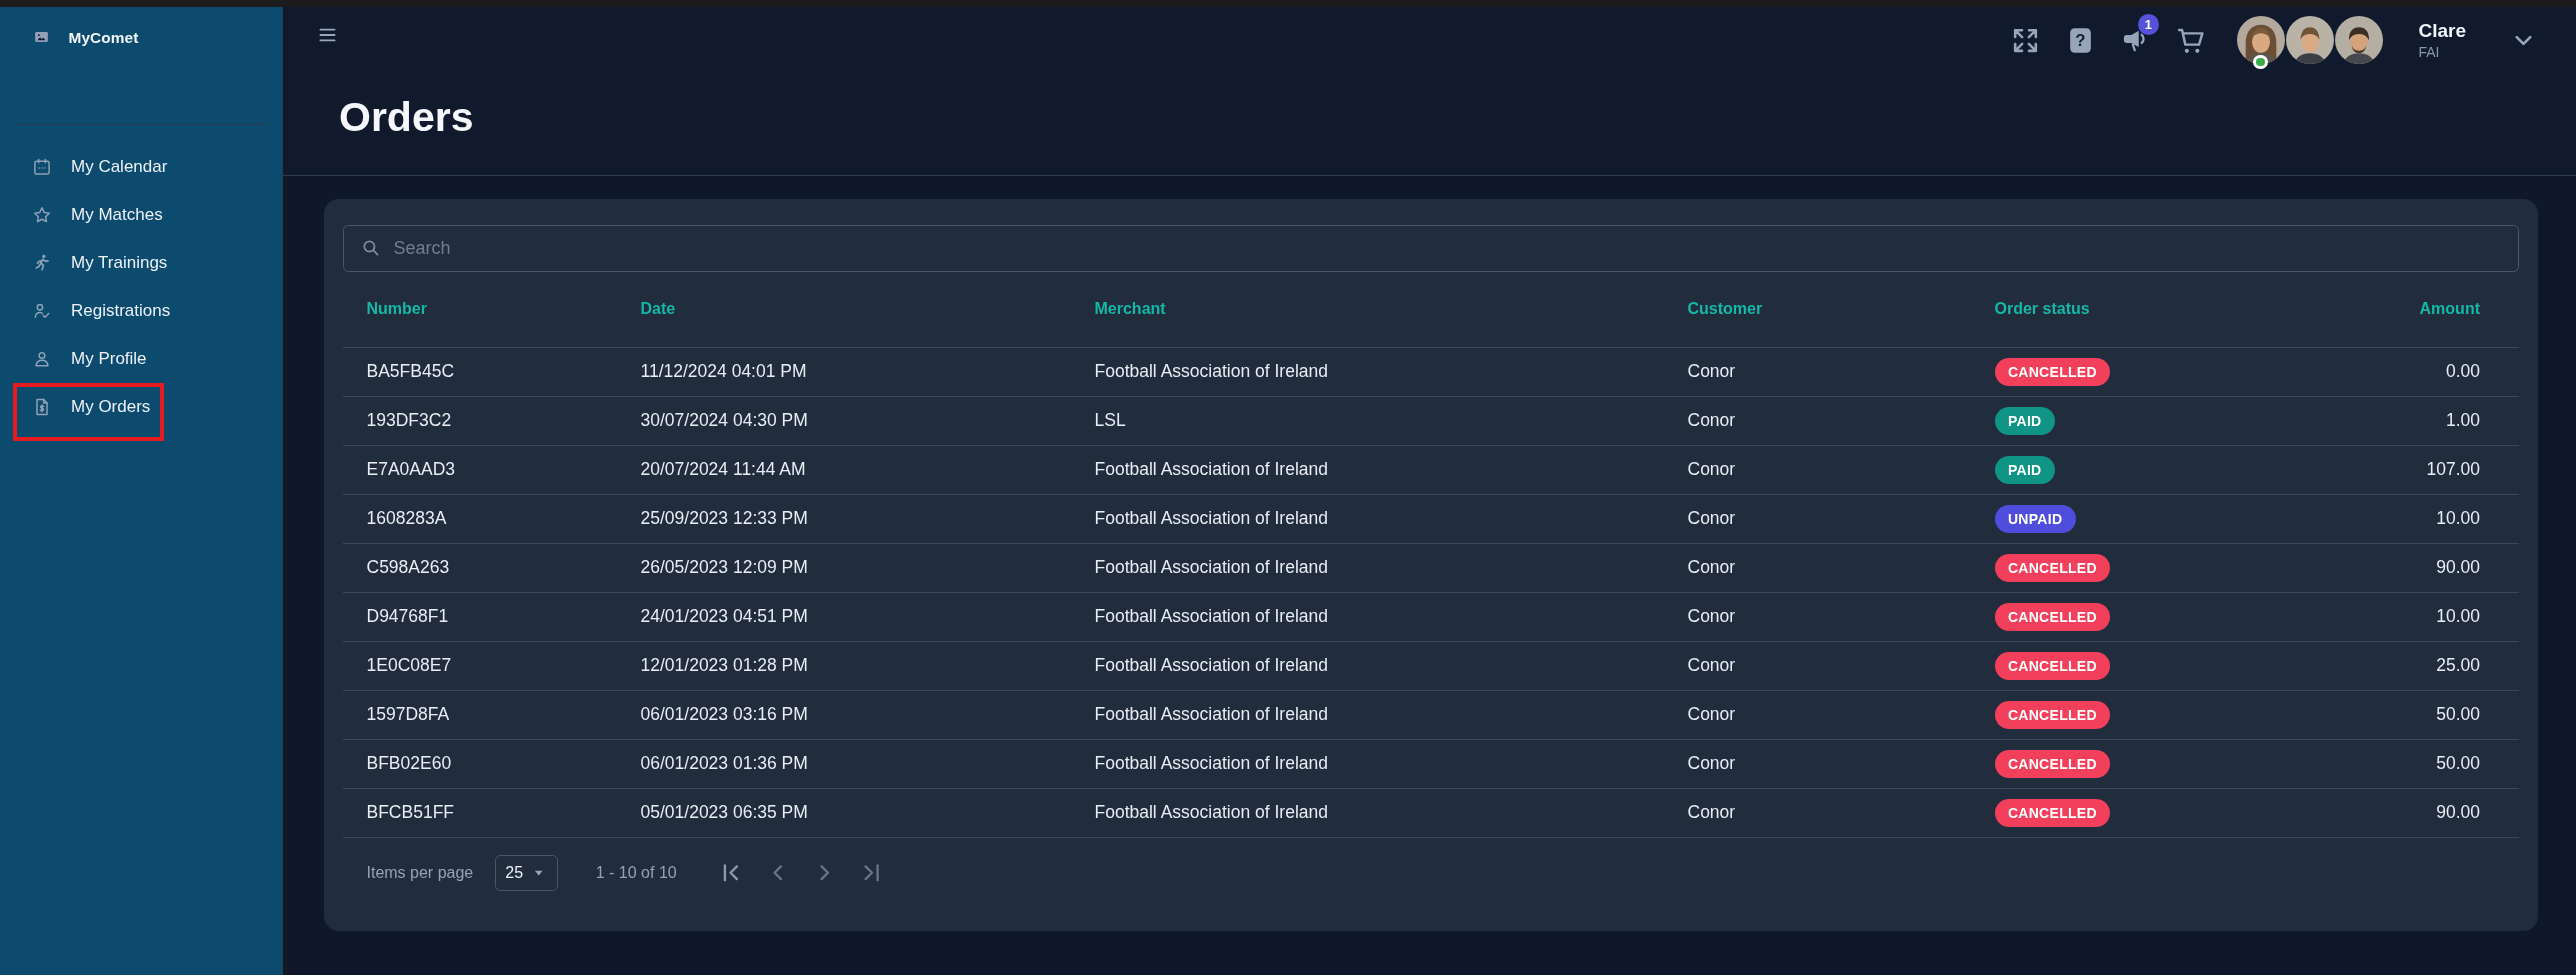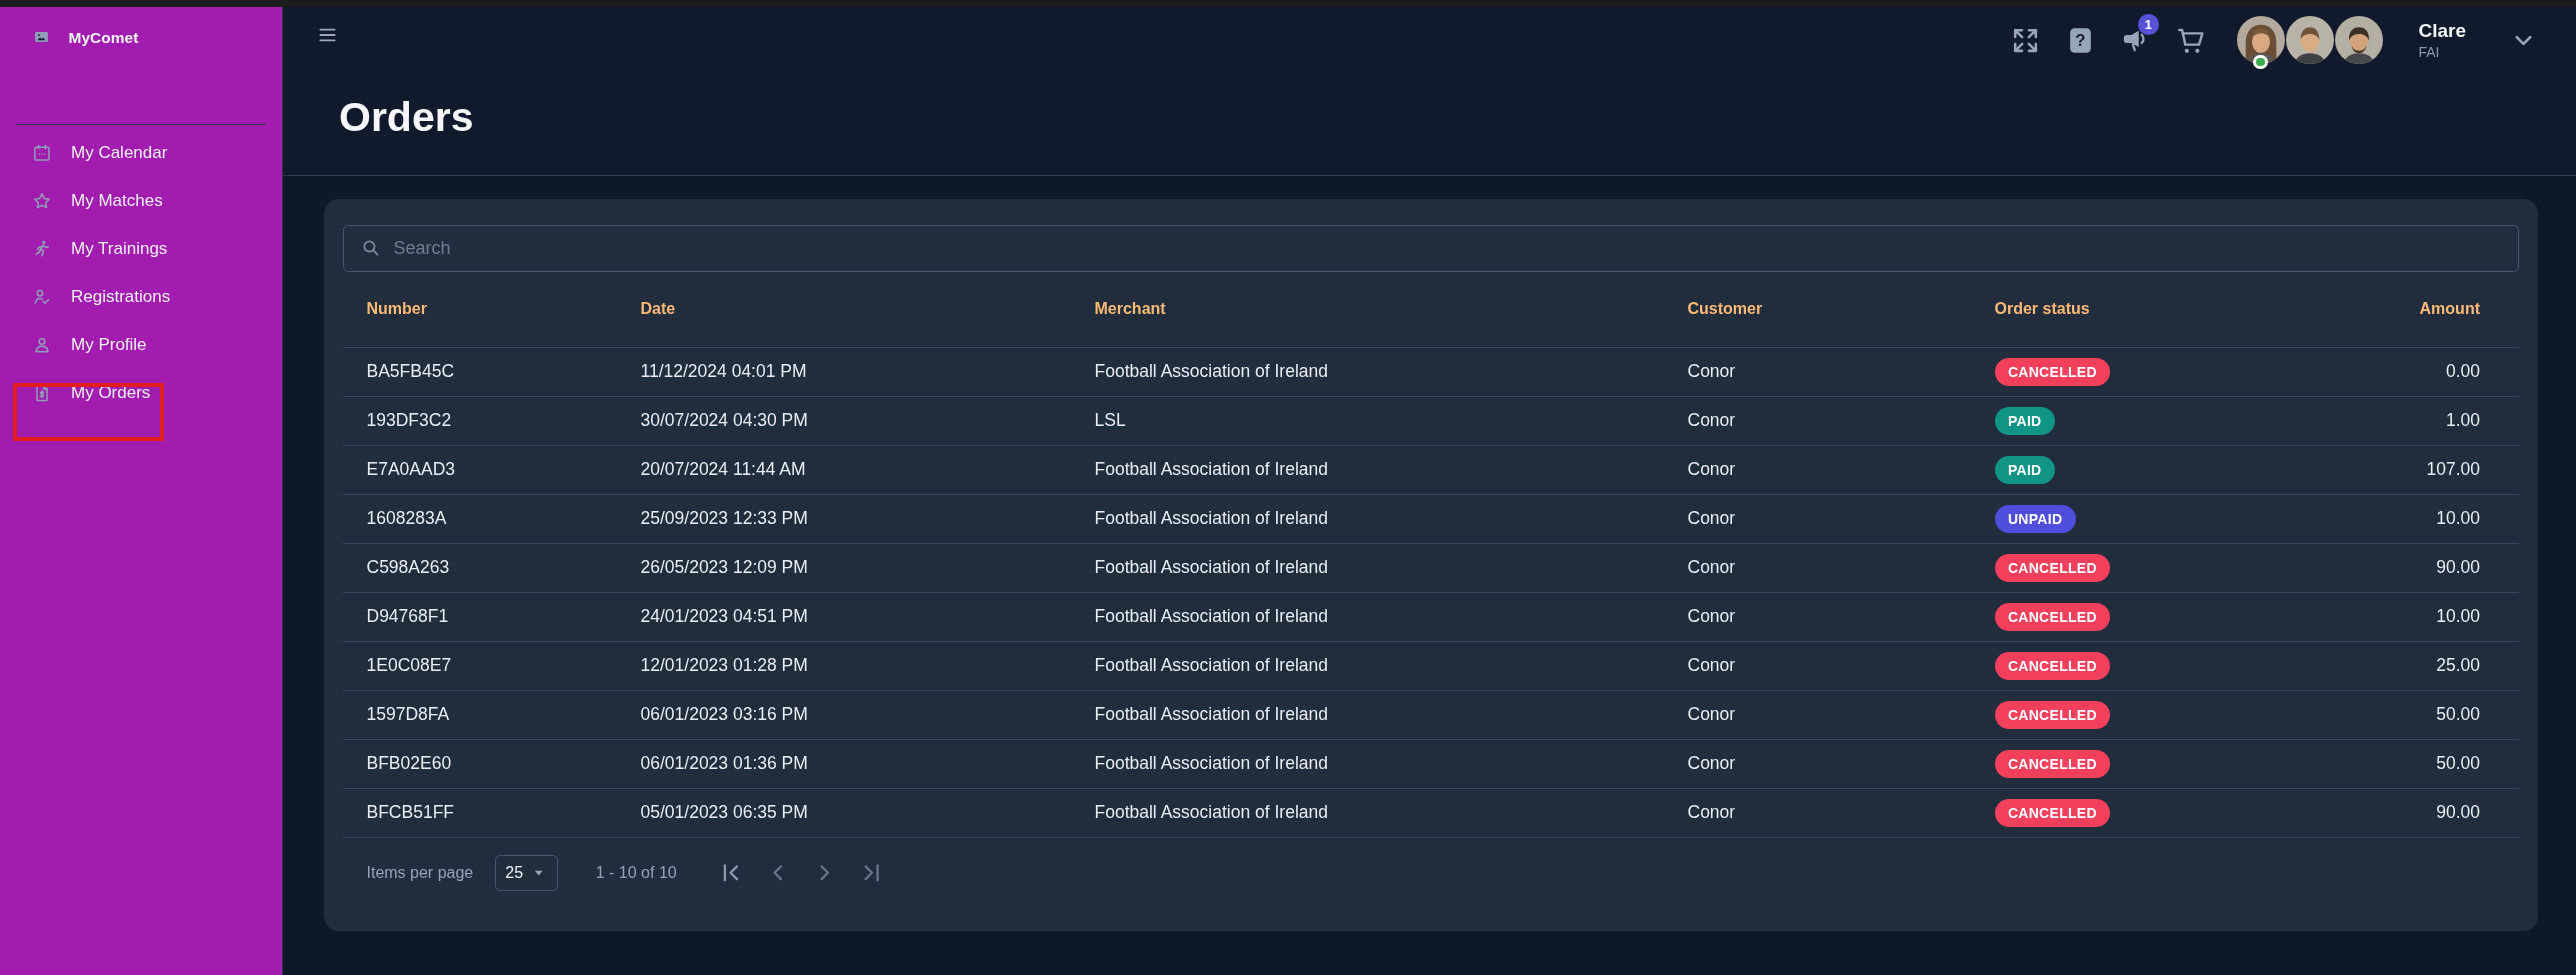--- a/index.html
+++ b/index.html
@@ -3,29 +3,29 @@
 <meta charset="utf-8">
 <style>
   * { margin:0; padding:0; box-sizing:border-box; }
   html,body { width:2576px; height:975px; background:#0f1828; overflow:hidden;
               font-family:"Liberation Sans", sans-serif; color:#e9edf3; }
 
   .window-edge { height:6.7px; background:#1c1c1c; width:100%; }
   .app { display:flex; height:969px; }
 
   
-  .sidebar { width:283px; background:#a21caf; border-right:0.7px solid #2a3850;
+  .sidebar { width:283px; background:#0c4a6e; border-right:0.7px solid #2a3850;
              flex:0 0 283px; position:relative; }
   .logo-row { display:flex; align-items:center; gap:17.5px; padding:22px 0 0 32px; height:117px;
               align-items:flex-start; }
   .logo-row .icon svg { width:19px; height:16px; color:#8fa0b8; }
   .logo-text { font-size:15.4px; font-weight:bold; color:#f2f5f9; padding-top:0.7px; letter-spacing:0.1px; }
   .side-divider { border:none; border-top:0.7px solid #2a3850; margin:0 16px; }
   .nav { margin-top:18px; list-style:none; }
-  .nav li { display:flex; gap:19px; height:48px; padding-left:32px;
+  .nav li { display:flex; align-items:center; gap:19px; height:48px; padding-left:32px;
             position:relative; cursor:pointer; }
   .nav li svg { width:20px; height:20px; color:#8fa0b8; flex:0 0 20px; }
   .nav li .lbl { font-size:17px; color:#eef1f6; }
   .nav li.boxed::after { content:""; position:absolute; left:13.4px; top:0; width:143px; height:50px;
             border:4px solid var(--annotation,#e51b22); pointer-events:none; }
 
   
   .content { flex:1; display:flex; flex-direction:column; min-width:0; }
   .topbar { height:169px; position:relative; border-bottom:0.7px solid #2e3c52; background:#101a2c; }
   .hamburger { position:absolute; left:33px; top:18px; width:23px; height:20px; color:#9aa7bd; cursor:pointer; }
@@ -55,21 +55,21 @@
 
   .search-box { margin-top:25.5px; height:47px; border:0.7px solid #49576b; border-radius:5.4px;
                 display:flex; align-items:center; padding:0 16px; gap:12px; }
   .search-box svg { width:21.5px; height:21.5px; color:#7c8a9e; flex:0 0 21.5px; }
   .search-box input { flex:1; background:transparent; border:none; outline:none;
                       font-size:18px; color:#e9edf3; font-family:inherit; }
   .search-box input::placeholder { color:#707e92; }
 
   .thead, .trow { display:grid; grid-template-columns:274px 454px 593px 307px 282px 1fr;
                   align-items:center; padding-left:23.5px; padding-right:39px; }
-  .thead { height:75px; color:#fdba74; font-size:16px; font-weight:bold; }
+  .thead { height:75px; color:#14b8a6; font-size:16px; font-weight:bold; }
   .trow { height:49px; border-top:0.7px solid rgba(125,143,168,.28); font-size:17.5px; color:#e9edf4; cursor:pointer; }
   .cell.amount { text-align:right; }
   .badge { display:inline-block; padding:6px 13.4px; border-radius:14px; color:#fff;
            font-size:14px; font-weight:bold; letter-spacing:0.3px; }
 
   .paginator { height:95px; border-top:0.7px solid rgba(125,143,168,.28);
                display:flex; align-items:center; padding-left:23.5px; padding-bottom:24px;
                font-size:16px; color:#97a3b4; }
   .pp-select { margin-left:21.5px; width:63px; height:36px; border:0.7px solid #49576b; border-radius:5.4px;
                display:flex; align-items:center; justify-content:center; gap:6.7px; cursor:pointer; }

